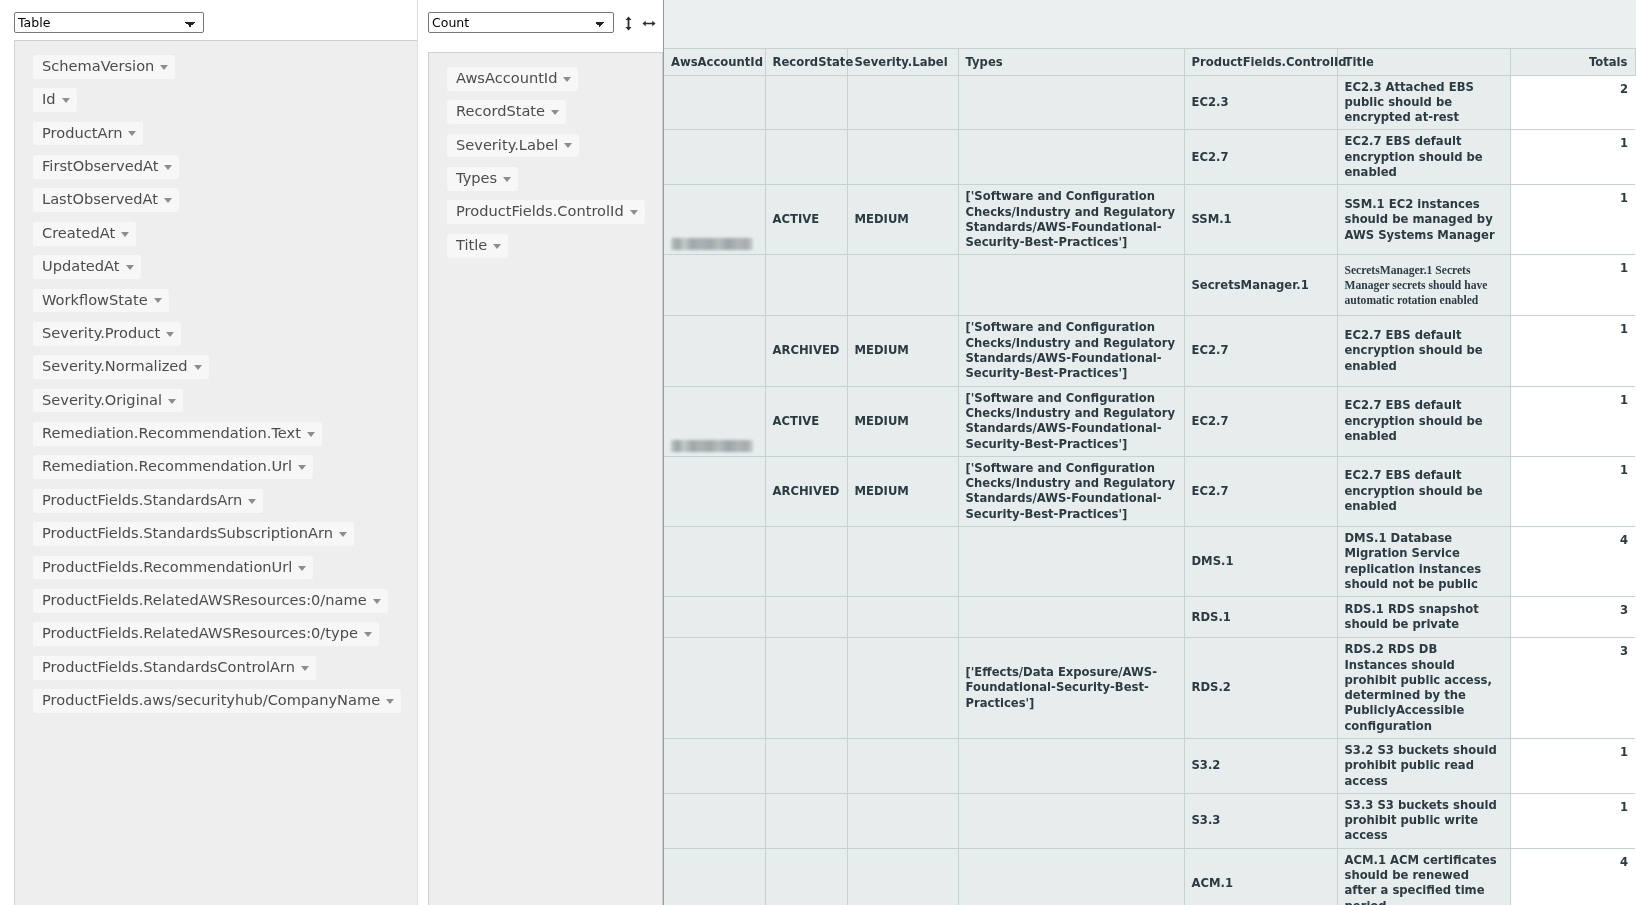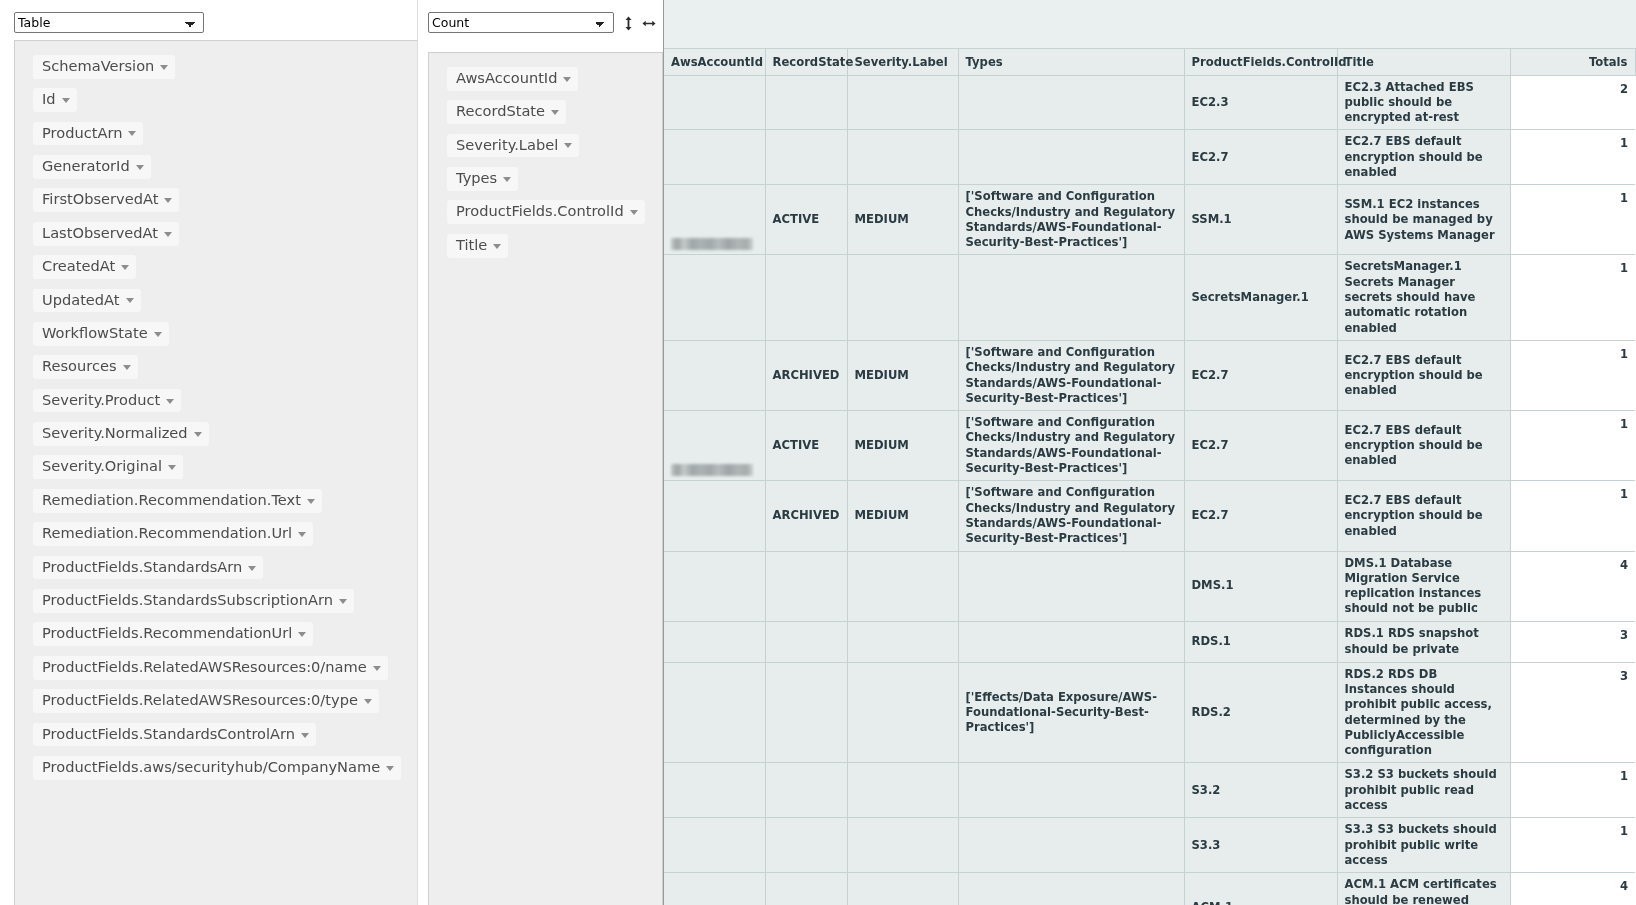--- a/index.html
+++ b/index.html
@@ -252,26 +252,20 @@
             </div>
           </div>
           <div class="pill-row">
             <div class="pill">
               <span>ProductArn</span>
               <span class="caret"></span>
             </div>
           </div>
           <div class="pill-row">
             <div class="pill">
-              <span>GeneratorId</span>
-              <span class="caret"></span>
-            </div>
-          </div>
-          <div class="pill-row">
-            <div class="pill">
               <span>FirstObservedAt</span>
               <span class="caret"></span>
             </div>
           </div>
           <div class="pill-row">
             <div class="pill">
               <span>LastObservedAt</span>
               <span class="caret"></span>
             </div>
           </div>
@@ -283,26 +277,20 @@
           </div>
           <div class="pill-row">
             <div class="pill">
               <span>UpdatedAt</span>
               <span class="caret"></span>
             </div>
           </div>
           <div class="pill-row">
             <div class="pill">
               <span>WorkflowState</span>
-              <span class="caret"></span>
-            </div>
-          </div>
-          <div class="pill-row">
-            <div class="pill">
-              <span>Resources</span>
               <span class="caret"></span>
             </div>
           </div>
           <div class="pill-row">
             <div class="pill">
               <span>Severity.Product</span>
               <span class="caret"></span>
             </div>
           </div>
           <div class="pill-row">
@@ -486,21 +474,21 @@
               <td style="vertical-align: middle;">SSM.1</td>
               <td style="vertical-align: middle;">SSM.1 EC2 instances should be managed by AWS Systems Manager</td>
               <td class="totals">1</td>
             </tr>
             <tr style="height: 61px;">
               <td style="vertical-align: bottom;"></td>
               <td style="vertical-align: middle;"></td>
               <td style="vertical-align: middle;"></td>
               <td style="vertical-align: middle;"></td>
               <td style="vertical-align: middle;">SecretsManager.1</td>
-              <td style="vertical-align: middle;">SecretsManager.1 Secrets Manager secrets should have automatic rotation enabled</td>
+              <td style="vertical-align: middle; font-family: Liberation Serif, serif;">SecretsManager.1 Secrets Manager secrets should have automatic rotation enabled</td>
               <td class="totals">1</td>
             </tr>
             <tr style="height: 61px;">
               <td style="vertical-align: bottom;"></td>
               <td style="vertical-align: middle;">ARCHIVED</td>
               <td style="vertical-align: middle;">MEDIUM</td>
               <td style="vertical-align: middle;">['Software and Configuration Checks/Industry and Regulatory Standards/AWS-Foundational-Security-Best-Practices']</td>
               <td style="vertical-align: middle;">EC2.7</td>
               <td style="vertical-align: middle;">EC2.7 EBS default encryption should be enabled</td>
               <td class="totals">1</td>

